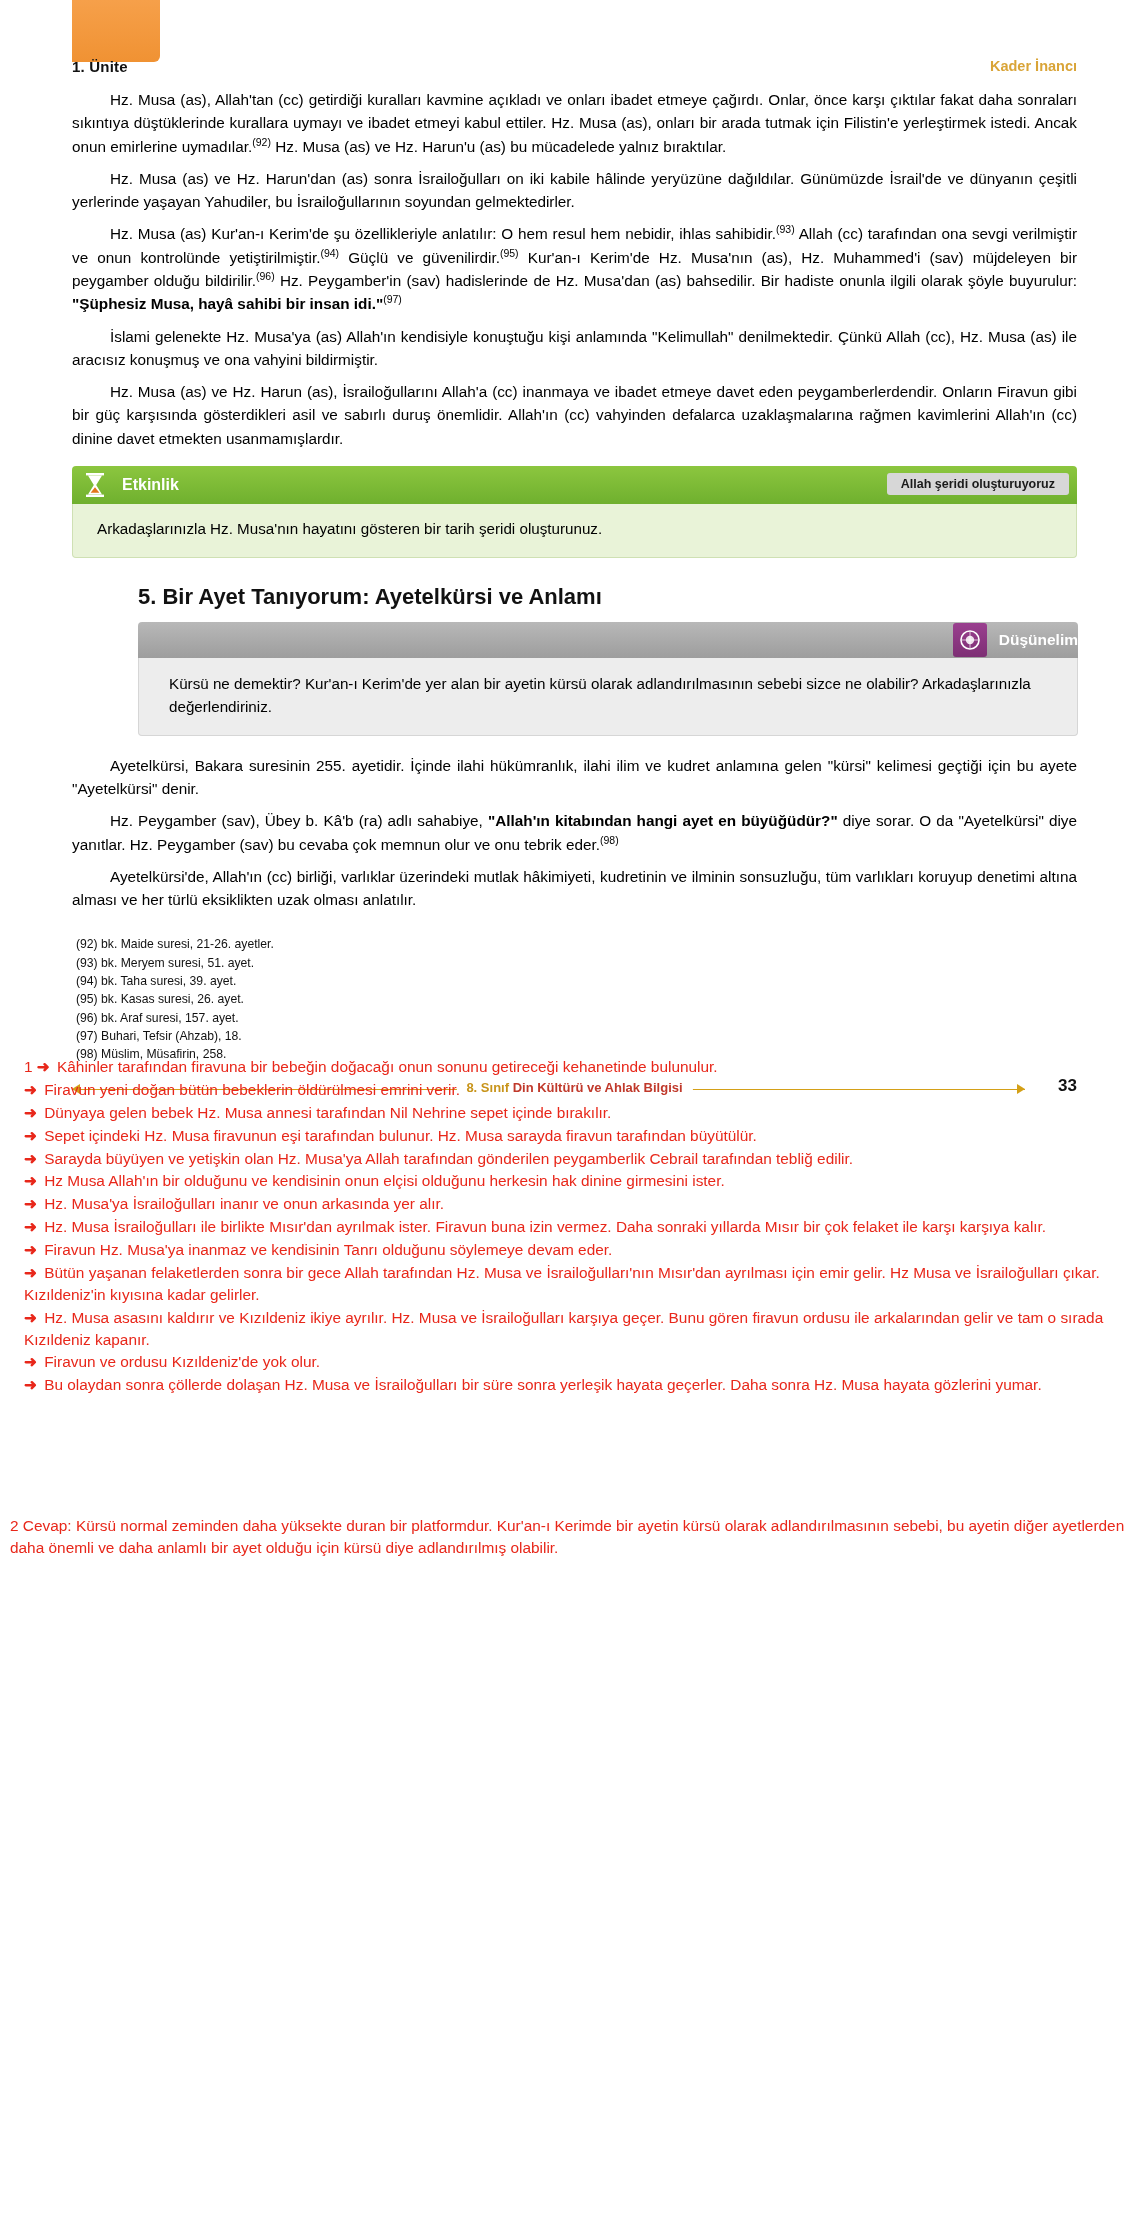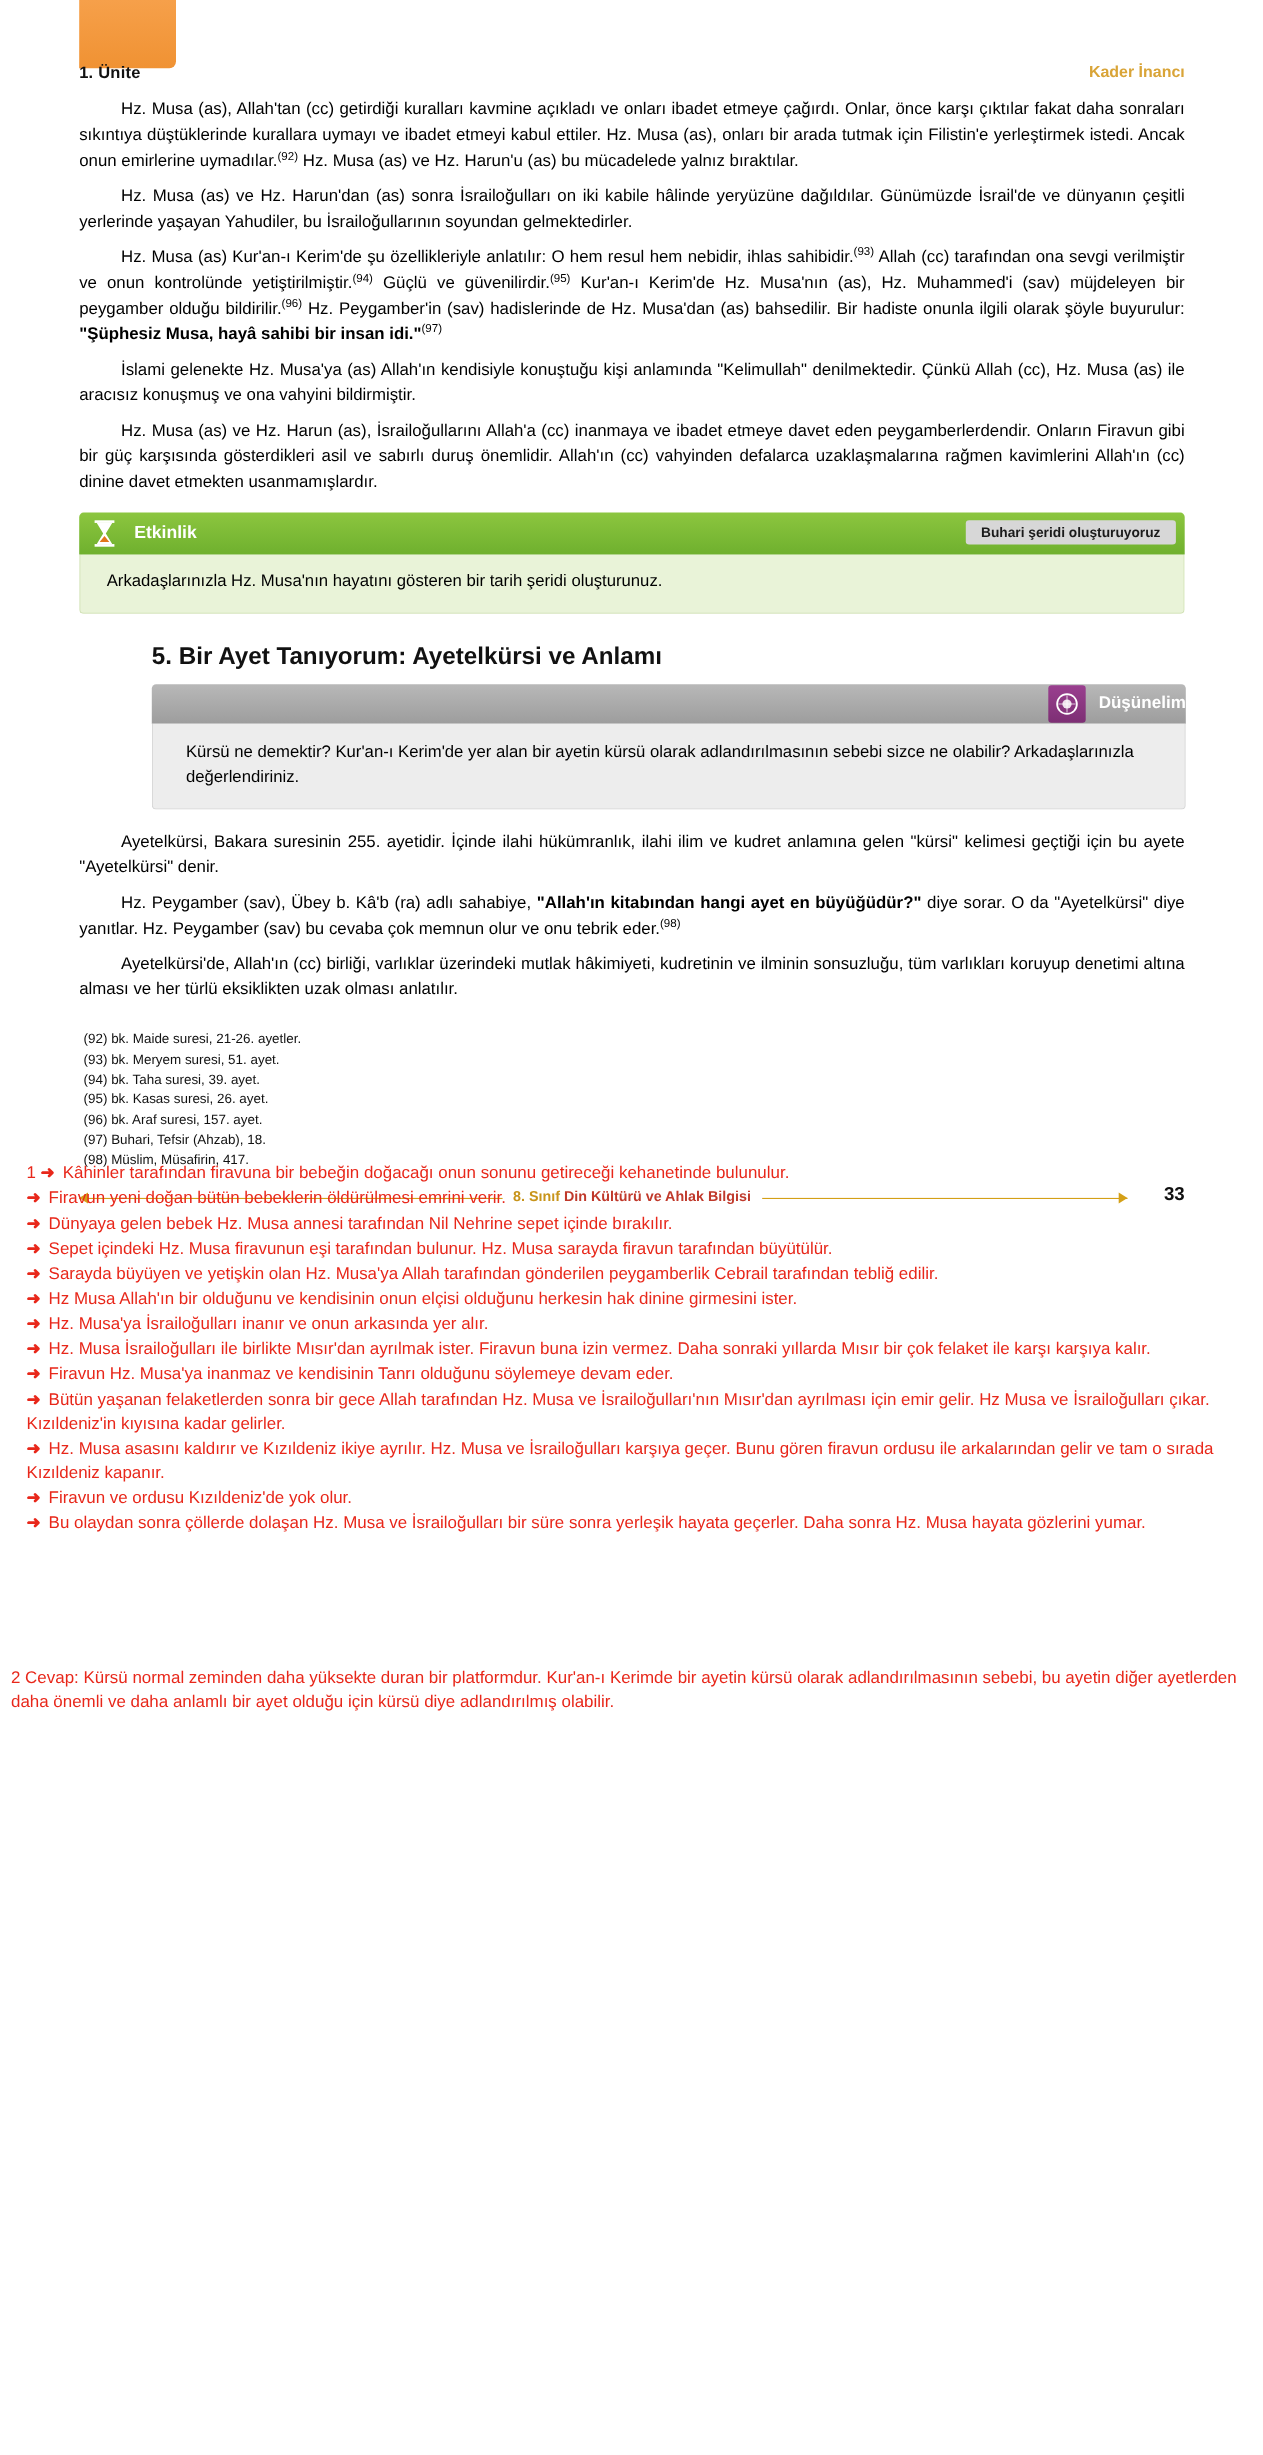--- a/index.html
+++ b/index.html
@@ -163,21 +163,21 @@
       <div class="etkinlik-head">
         <div class="etkinlik-icon">
           <svg width="22" height="26" viewBox="0 0 22 26" aria-hidden="true">
             <rect x="2" y="1" width="18" height="2.4" fill="#ffffff"></rect>
             <rect x="2" y="22.6" width="18" height="2.4" fill="#ffffff"></rect>
             <path d="M4 3.4 L18 3.4 L12.2 13 L18 22.6 L4 22.6 L9.8 13 Z" fill="#ffffff"></path>
             <path d="M6.6 20.8 L15.4 20.8 L11 15.2 Z" fill="#e2761b"></path>
           </svg>
         </div>
         <div class="etkinlik-title">Etkinlik</div>
-        <div class="etkinlik-tag">Buhari şeridi oluşturuyoruz</div>
+        <div class="etkinlik-tag">Allah şeridi oluşturuyoruz</div>
       </div>
       <div class="etkinlik-body">Arkadaşlarınızla Hz. Musa'nın hayatını gösteren bir tarih şeridi oluşturunuz.</div>
     </div>
 
     <h2 class="section">5. Bir Ayet Tanıyorum: Ayetelkürsi ve Anlamı</h2>
 
     <div class="dusunelim-wrap">
       <div class="dusunelim-head">
         <div class="dusunelim-icon">
           <svg width="22" height="22" viewBox="0 0 22 22" aria-hidden="true">
@@ -197,21 +197,21 @@
 
     <p class="para">Ayetelkürsi'de, Allah'ın (cc) birliği, varlıklar üzerindeki mutlak hâkimiyeti, kudretinin ve ilminin sonsuzluğu, tüm varlıkları koruyup denetimi altına alması ve her türlü eksiklikten uzak olması anlatılır.</p>
 
     <div class="footnotes">
       <div>(92)  bk. Maide suresi, 21-26. ayetler.</div>
       <div>(93)  bk. Meryem suresi, 51. ayet.</div>
       <div>(94)  bk. Taha suresi, 39. ayet.</div>
       <div>(95)  bk. Kasas suresi, 26. ayet.</div>
       <div>(96)  bk. Araf suresi, 157. ayet.</div>
       <div>(97)  Buhari, Tefsir (Ahzab), 18.</div>
-      <div>(98)  Müslim, Müsafirin, 417.</div>
+      <div>(98)  Müslim, Müsafirin, 258.</div>
     </div>
 
     <div class="footer">
       <div class="line"></div>
       <div class="arrow-l"></div>
       <div class="arrow-r"></div>
       <div class="caption"><span>8. Sınıf </span><span class="red">Din Kültürü ve Ahlak Bilgisi</span></div>
       <div class="pageno">33</div>
     </div>
 

